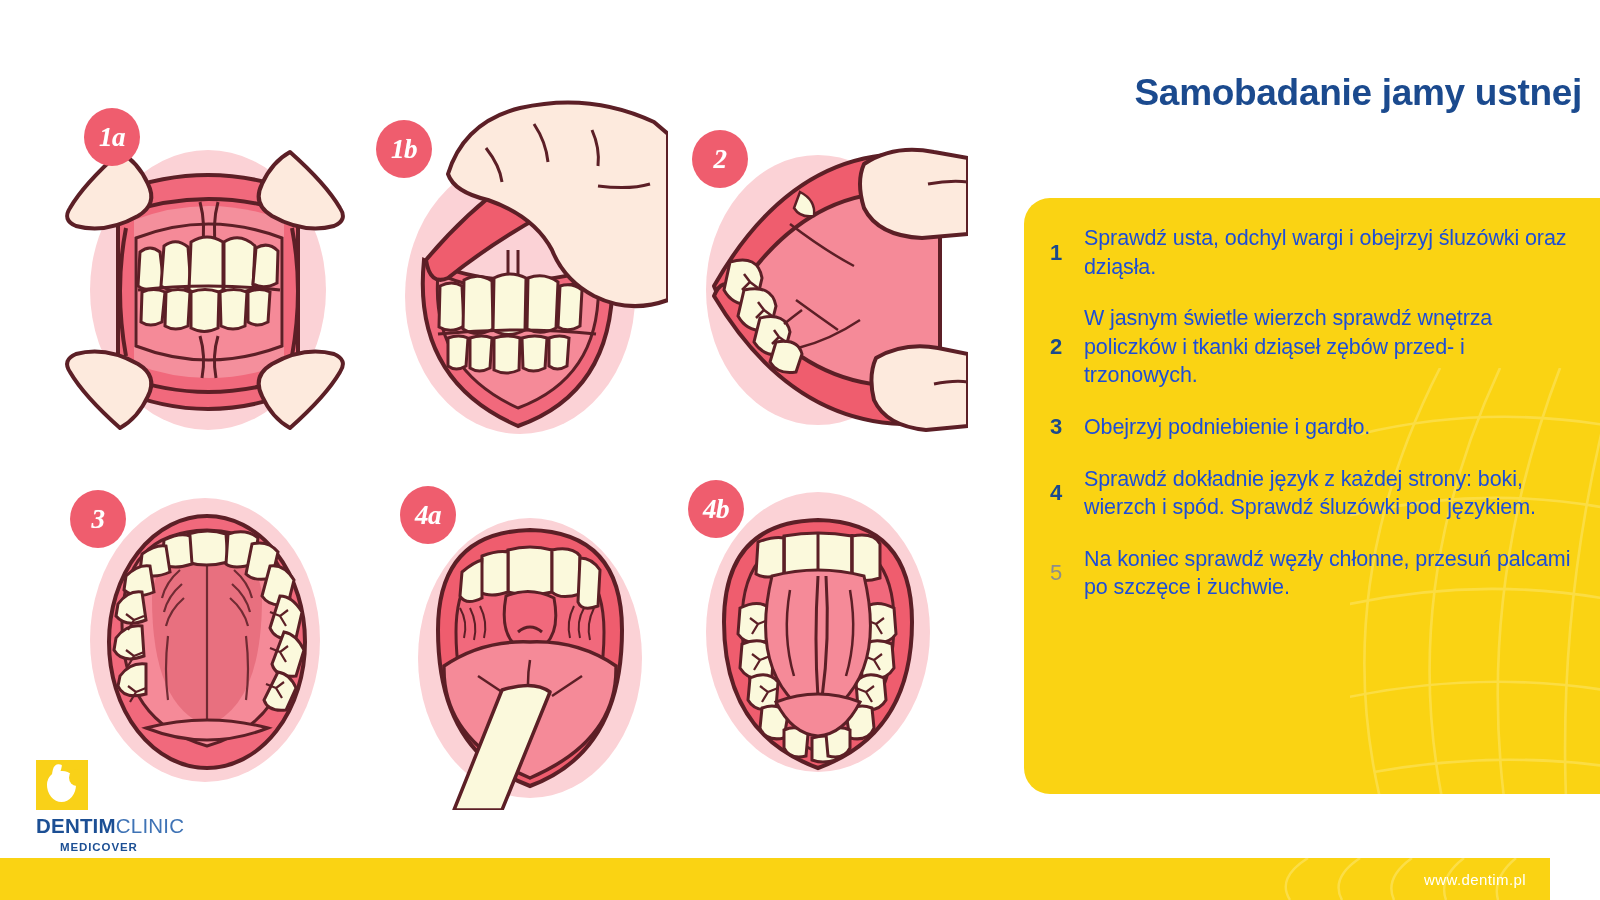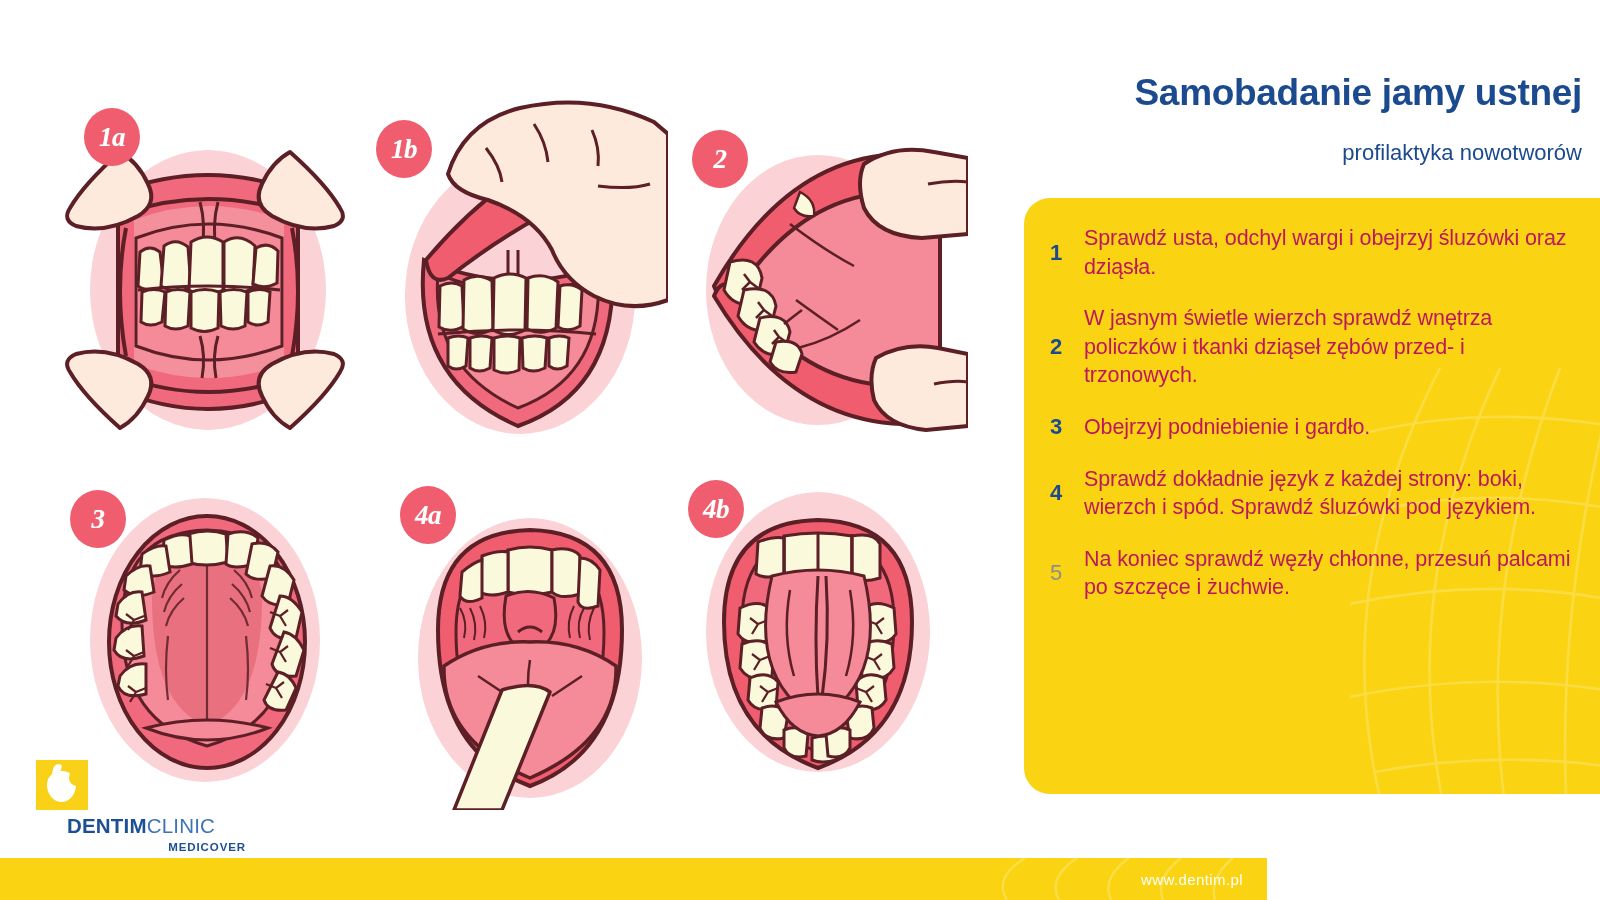--- a/index.html
+++ b/index.html
@@ -51,26 +51,26 @@
     background:#f9d118; border-radius:50%;
   }
   #logo-mark .stem {
     position:absolute; left:17px; top:4px; width:8px; height:11px;
     background:#ffffff; border-radius:60% 10% 60% 10%;
     transform:rotate(12deg);
   }
   #logo-text {
     margin-top:6px;
     font-size:20.5px; font-weight:bold; letter-spacing:.2px;
-    color:#1c4f94; line-height:1;text-align:center;
+    color:#1c4f94; line-height:1;
   }
   #logo-text .light { color:#3f73b5; font-weight:normal; }
   #logo-sub {
     margin-top:4px; margin-left:24px;
-    font-size:11.5px; font-weight:bold; letter-spacing:.9px; color:#1c4f94;text-align:right;
+    font-size:11.5px; font-weight:bold; letter-spacing:.9px; color:#1c4f94;
   }
 
   
   #right { position:absolute; left:1010px; top:0; width:590px; height:632px; }
 
   #title {
     position:absolute; right:18px; top:72px;
     font-size:37px; font-weight:bold; color:#1b4a8e;
     letter-spacing:-0.3px; text-align:right; white-space:nowrap;
   }
@@ -101,28 +101,28 @@
   }
   .step-num {
     width:34px; flex:0 0 34px;
     font-size:22px; font-weight:bold; color:#1b4a8e;
     text-align:left; line-height:1;
   }
   .step.gray .step-num { color:#8d8d8d; font-weight:normal; }
   .step-text {
     flex:1;
     font-size:21.5px; line-height:1.33;
-    color:#be185d; font-weight:normal;
+    color:#1d4ed8; font-weight:normal;
     letter-spacing:-0.1px;
   }
 
   
   #footer-bar {
     position:absolute; left:0; bottom:0;
-    width:1267px; height:42px; background:#fad313;
+    width:1550px; height:42px; background:#fad313;
     overflow:hidden;
   }
   #footer-stripes { position:absolute; right:0; top:0; width:300px; height:42px; opacity:.6;}
   #footer-url {
     position:absolute; right:24px; top:50%; transform:translateY(-50%);
     color:#ffffff; font-size:15px; letter-spacing:.4px; z-index:3;
   }
 </style>
 </head>
 <body>
@@ -408,21 +408,20 @@
     <div class="stem"></div>
     <div class="bite"></div>
   </div>
   <div id="logo-text"><span>DENTIM</span><span class="light">CLINIC</span></div>
   <div id="logo-sub">MEDICOVER</div>
 </div>
 
 <div id="right">
 
   <div id="title">Samobadanie jamy ustnej</div>
-  <div id="subtitle">profilaktyka nowotworów</div>
 
   <div id="steps-panel">
     <svg id="globe-watermark" viewBox="0 0 330 430">
       <g fill="none" stroke="#fde66b" stroke-width="2.6">
         <path d="M30 430 Q-20 215 90 0"></path>
         <path d="M92 430 Q50 215 150 0"></path>
         <path d="M154 430 Q128 215 210 0"></path>
         <path d="M216 430 Q208 215 268 0"></path>
         <path d="M278 430 Q290 215 322 0"></path>
         <path d="M10 66 Q170 28 330 74"></path>

